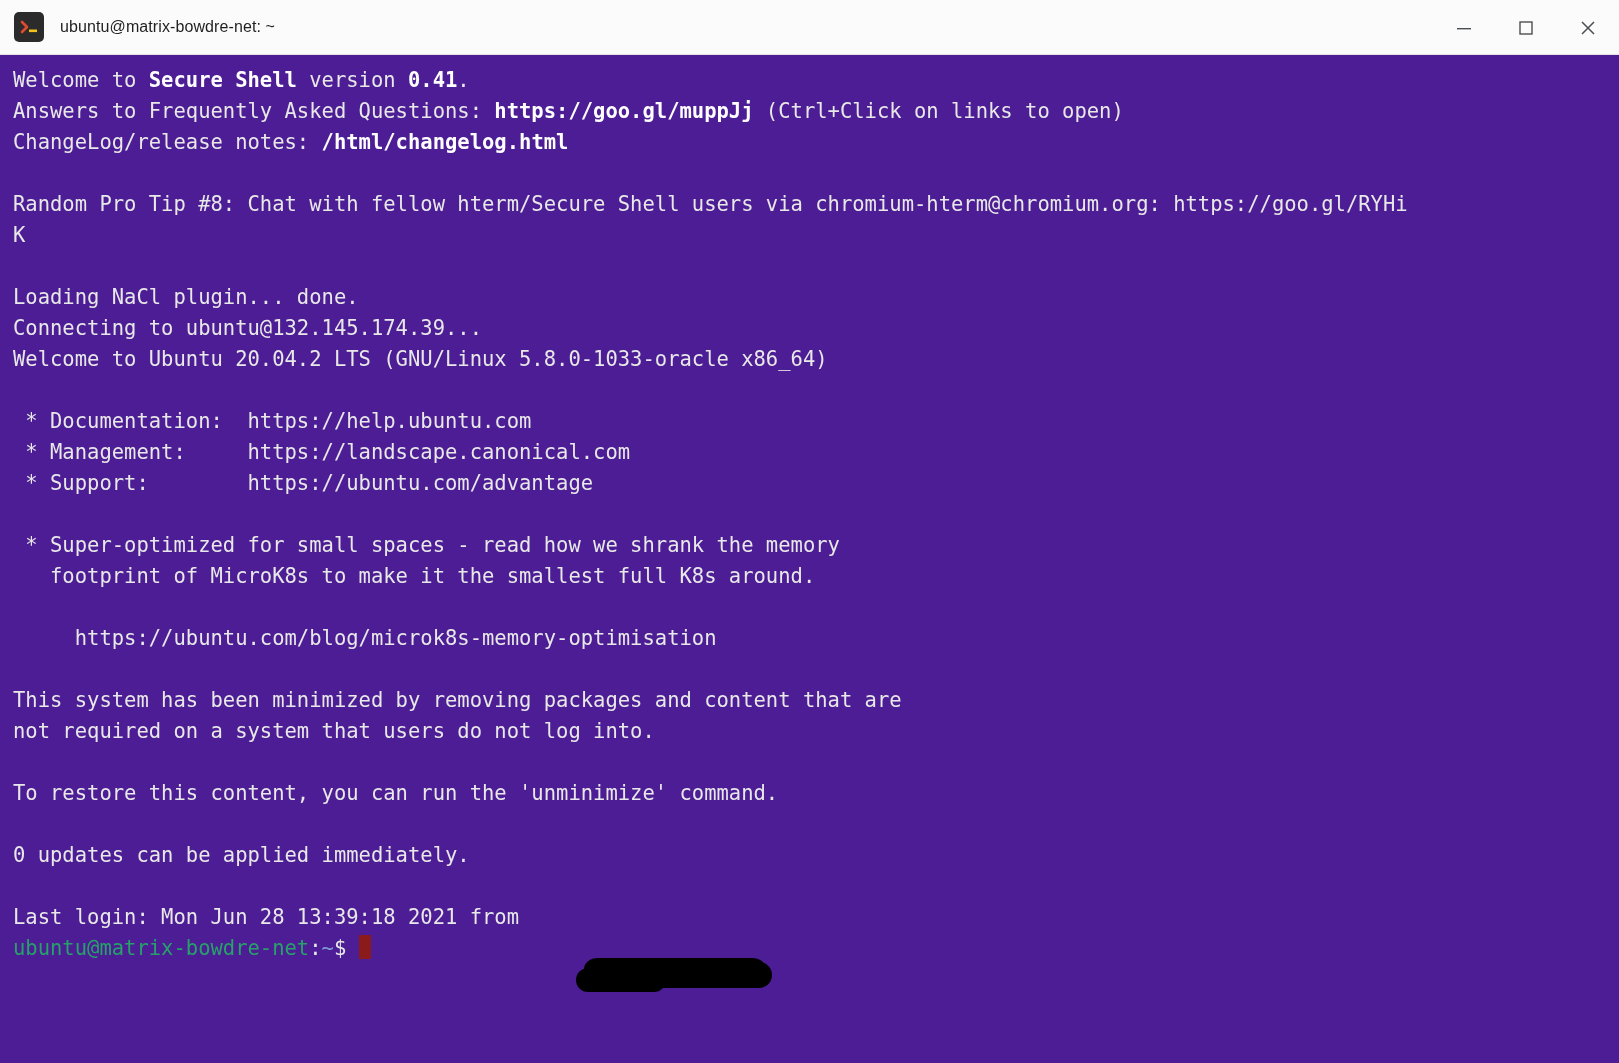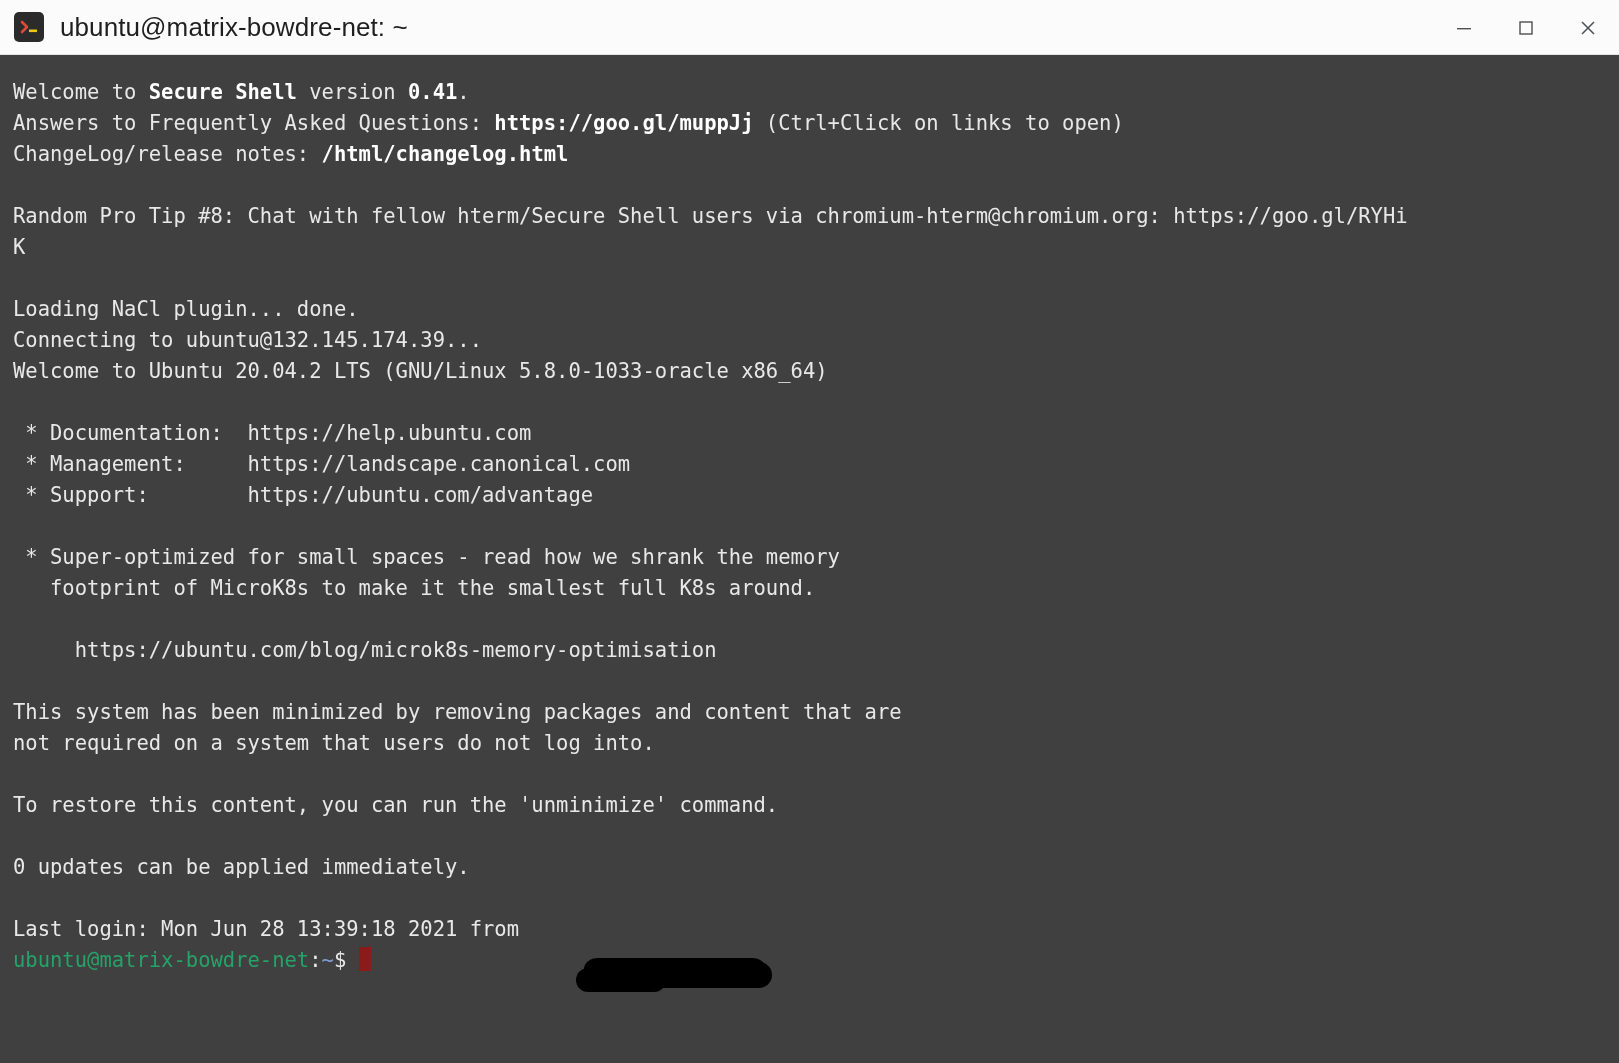--- a/index.html
+++ b/index.html
@@ -45,21 +45,21 @@
     align-items: center;
     justify-content: center;
     flex-direction: column;
     margin-right: 16px;
     flex: 0 0 auto;
   }
   #app-icon svg { display:block; }
 
   #window-title {
     font-family: "Liberation Sans", sans-serif;
-    font-size: 26px;
+    font-size: 16px;
     color: #1f1f1f;
     letter-spacing: 0.1px;
     white-space: nowrap;
   }
 
   #win-controls {
     position: absolute;
     right: 0;
     top: 0;
     height: 55px;
@@ -71,22 +71,22 @@
     display: flex;
     align-items: center;
     justify-content: center;
     cursor: default;
   }
   .win-btn svg { display: block; }
 
   
   #terminal {
     flex: 1 1 auto;
-    background: #404040;
-    padding: 22px 0 0 13px;
+    background: #4c1d95;
+    padding: 10px 0 0 13px;
     box-sizing: border-box;
     overflow: hidden;
     position: relative;
   }
 
   #screen {
     font-family: "DejaVu Sans Mono", "Liberation Mono", monospace;
     font-size: 20.5px;
     line-height: 31px;
     color: #e8e8e8;

